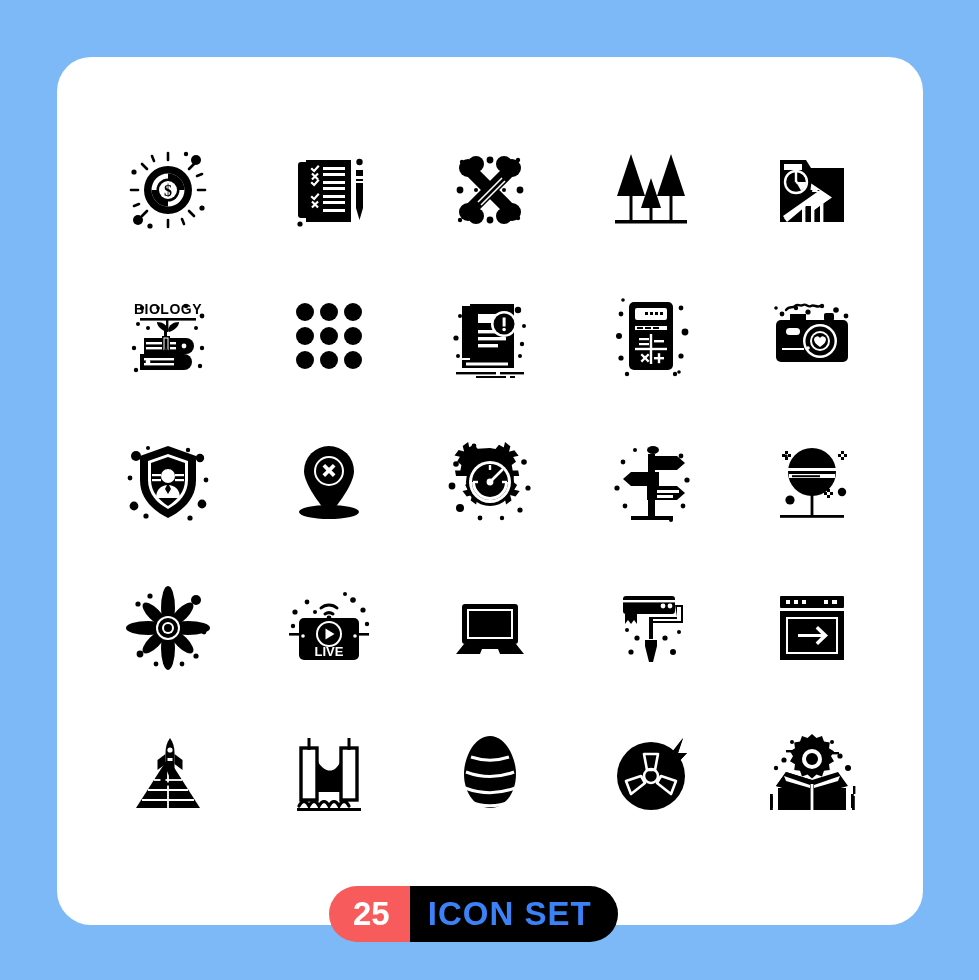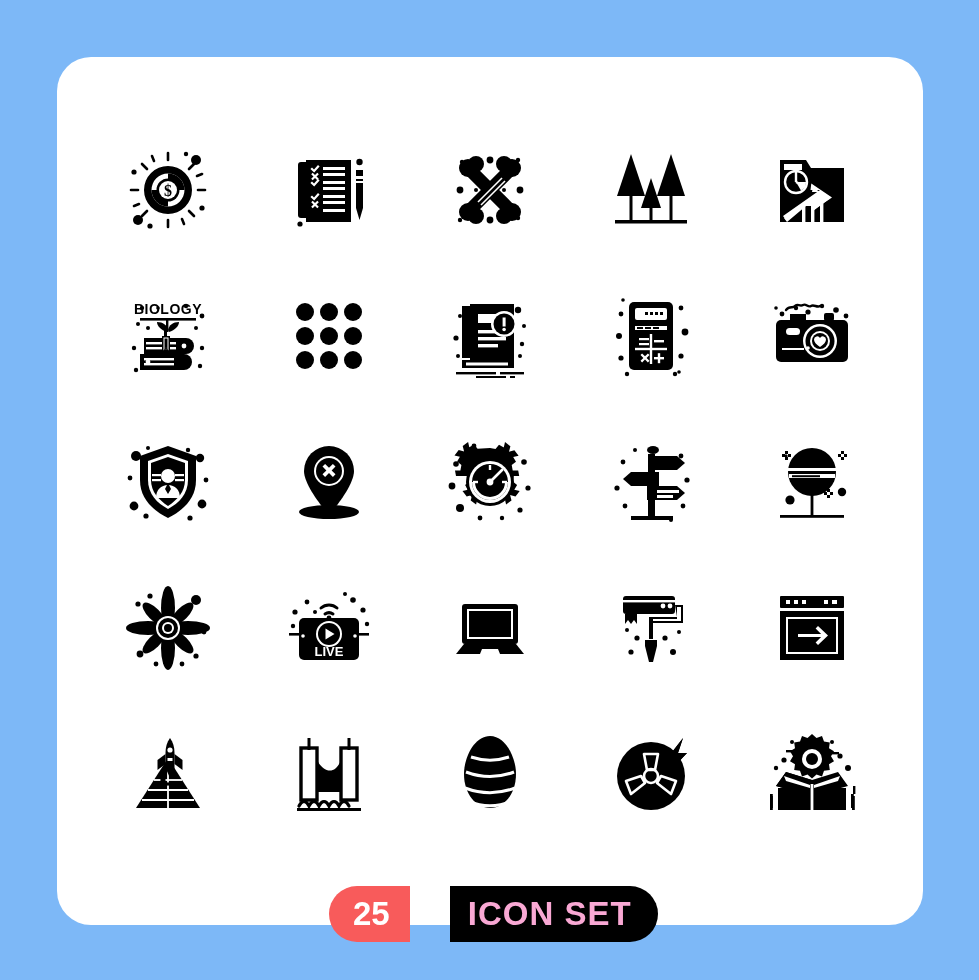--- a/index.html
+++ b/index.html
@@ -39,34 +39,33 @@
   .cell svg{display:block;}
   .badge{
     position:absolute;
     left:329px;top:886px;
     height:56px;
     display:flex;
     align-items:stretch;
     border-radius:28px;
     overflow:hidden;
     box-shadow:0 0 0 0 rgba(0,0,0,0);
-    gap:40px;
   }
   .badge-count{
     background:#f85b5b;
     color:#ffffff;
     display:flex;align-items:center;justify-content:center;
     padding:0 20px 0 24px;
     font-size:33px;
     font-weight:bold;
     letter-spacing:0px;
   }
   .badge-title{
     background:#000000;
-    color:#f9a8d4;
+    color:#3b82f6;
     display:flex;align-items:center;justify-content:center;
     padding:0 26px 0 18px;
     font-size:33px;
     font-weight:bold;
     letter-spacing:1px;
   }
 </style>
 </head>
 <body>
 

